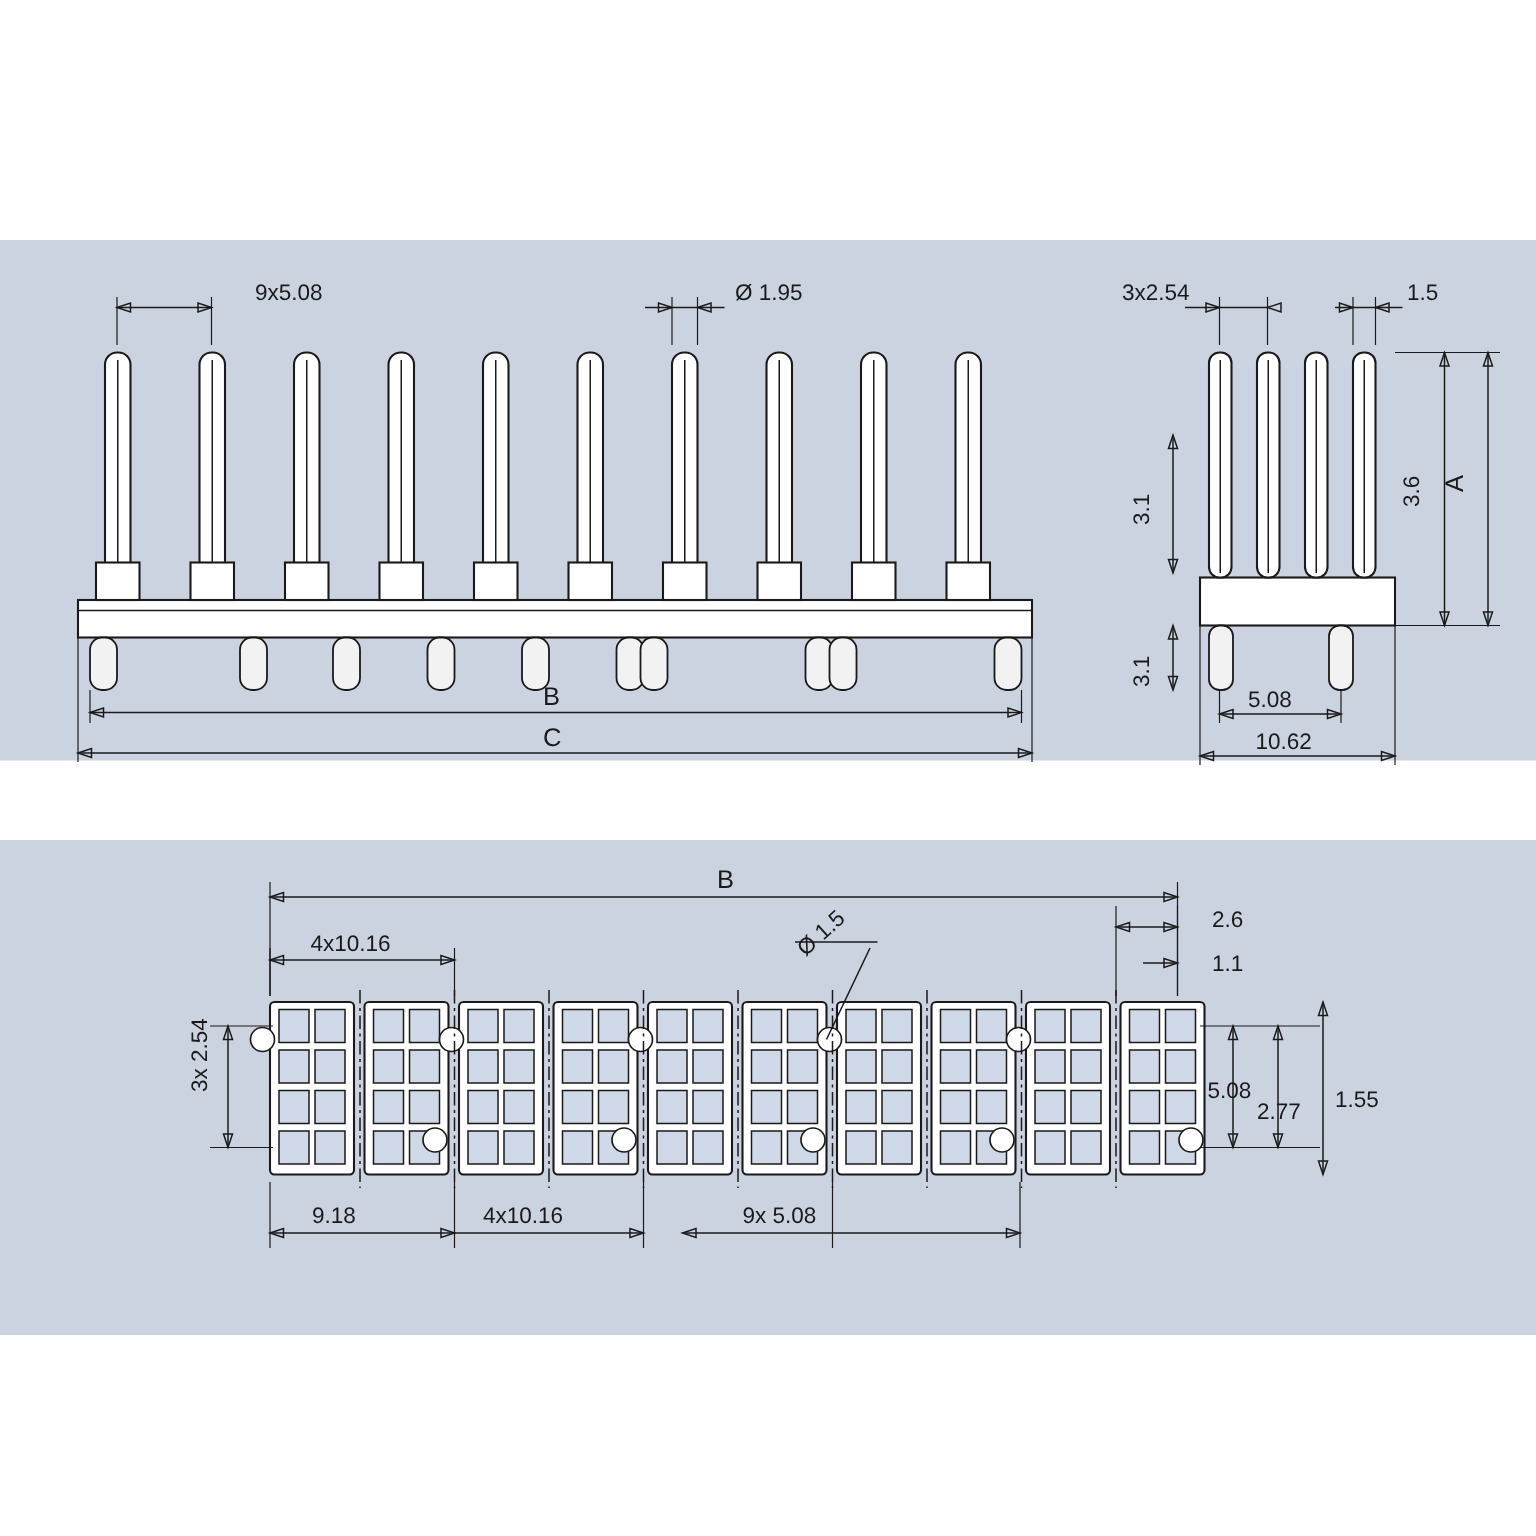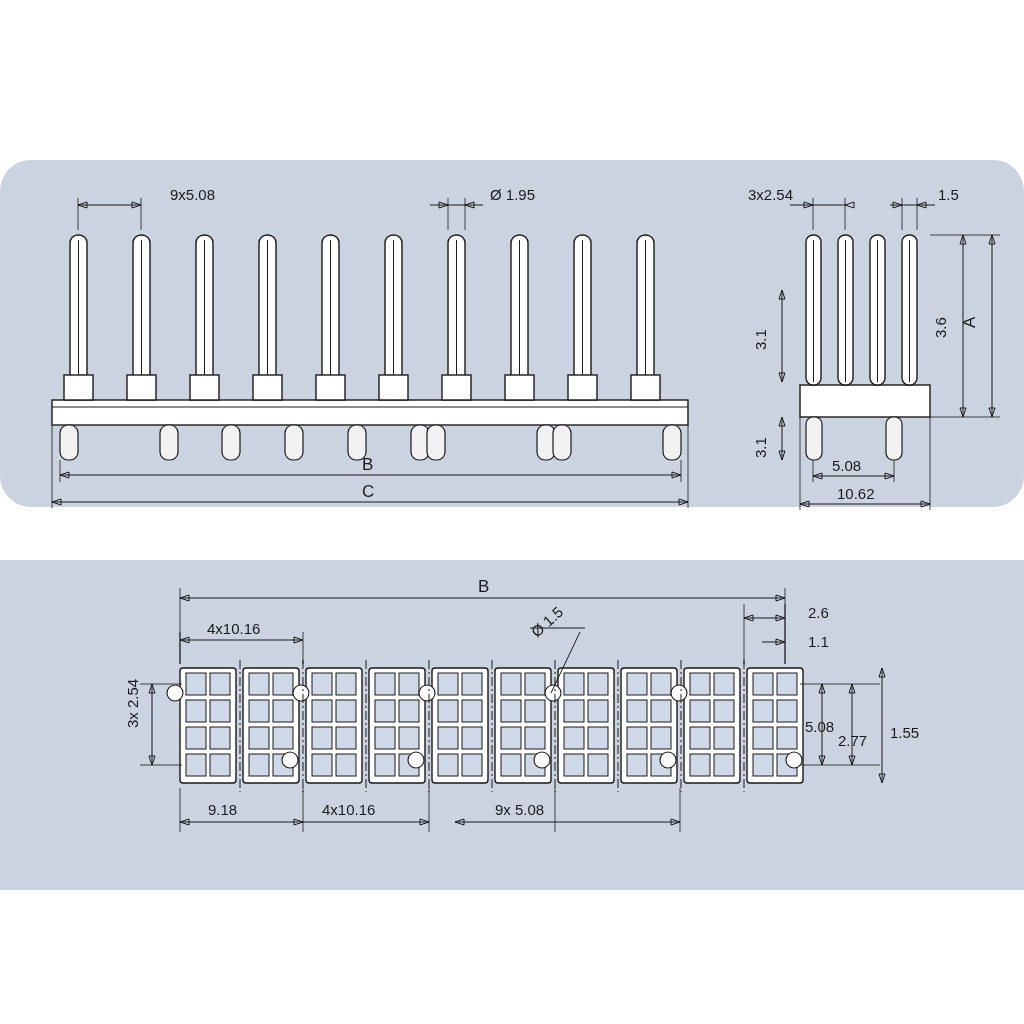--- a/index.html
+++ b/index.html
@@ -1,18 +1,18 @@
 <!DOCTYPE html>
 <html><head>
 <meta charset="utf-8">
 <style>
   html,body{margin:0;padding:0;background:#ffffff;}
   body{width:1024px;height:1024px;font-family:"Liberation Sans",sans-serif;position:relative;overflow:hidden;}
   .panel{position:absolute;left:0;width:1024px;background:#ccd3e0;}
-  #panel-top{top:160px;height:347px;border-radius:31px;}
+  #panel-top{top:160px;height:347px;}
   #panel-bottom{top:560px;height:330px;}
   svg{position:absolute;left:0;top:0;overflow:visible;}
   text{font-family:"Liberation Sans",sans-serif;fill:#1a1a1a;}
   .dim{font-size:15px;}
   .lbl{font-size:17px;}
   .ln{stroke:#1a1a1a;fill:none;}
   .thin{stroke-width:1;}
   .dash{stroke-dasharray:9 3 2 3;}
   .part{fill:#ffffff;stroke:#1a1a1a;stroke-width:1.4;}
   .partl{fill:#f2f2f2;stroke:#1a1a1a;stroke-width:1.2;}

